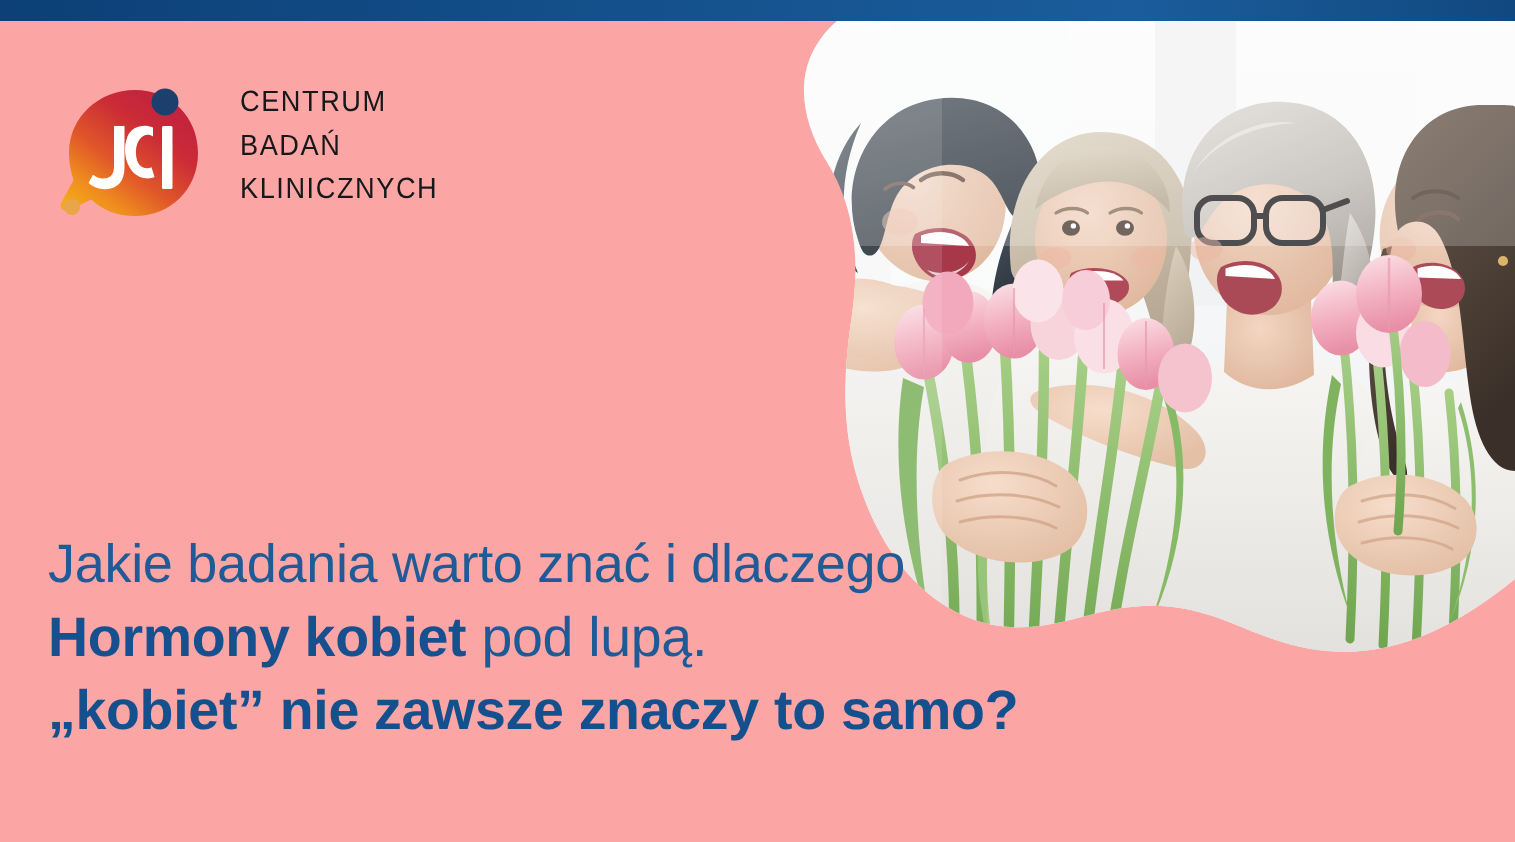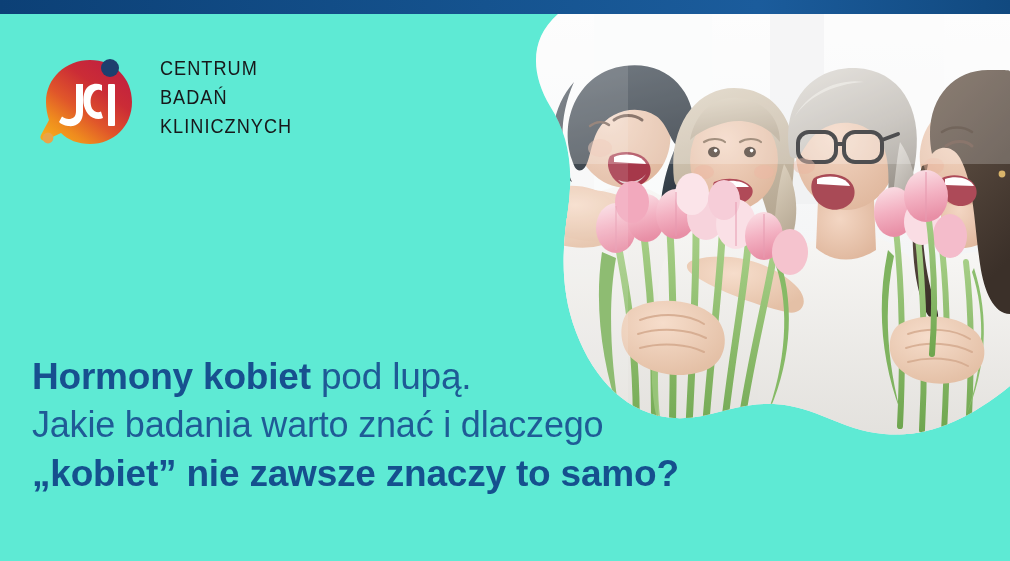--- a/index.html
+++ b/index.html
@@ -9,21 +9,21 @@
     background: #ffffff;
   }
   body {
     font-family: "Liberation Sans", sans-serif;
   }
 
   .banner {
     position: relative;
     width: 1010px;
     height: 561px;
-    background: #5eead4;
+    background: #fca5a5;
     overflow: hidden;
   }
 
   
   .top-bar {
     position: absolute;
     top: 0; left: 0;
     width: 1010px;
     height: 14px;
     background: linear-gradient(90deg, #0c4076 0%, #15538f 48%, #1b5c9c 75%, #11497f 100%);
@@ -440,18 +440,18 @@
     </svg>
 
     <div class="logo-words">
       <span class="logo-line">CENTRUM</span>
       <span class="logo-line">BADAŃ</span>
       <span class="logo-line">KLINICZNYCH</span>
     </div>
   </div>
 
   <div class="headline">
+    <span class="hl-line hl-line-2">Jakie badania warto znać i dlaczego</span>
     <span class="hl-line hl-line-1"><span class="strong">Hormony kobiet</span><span class="light"> pod lupą.</span></span>
-    <span class="hl-line hl-line-2">Jakie badania warto znać i dlaczego</span>
     <span class="hl-line hl-line-3">„kobiet” nie zawsze znaczy to samo?</span>
   </div>
 
 </div>
 
 </body></html>

